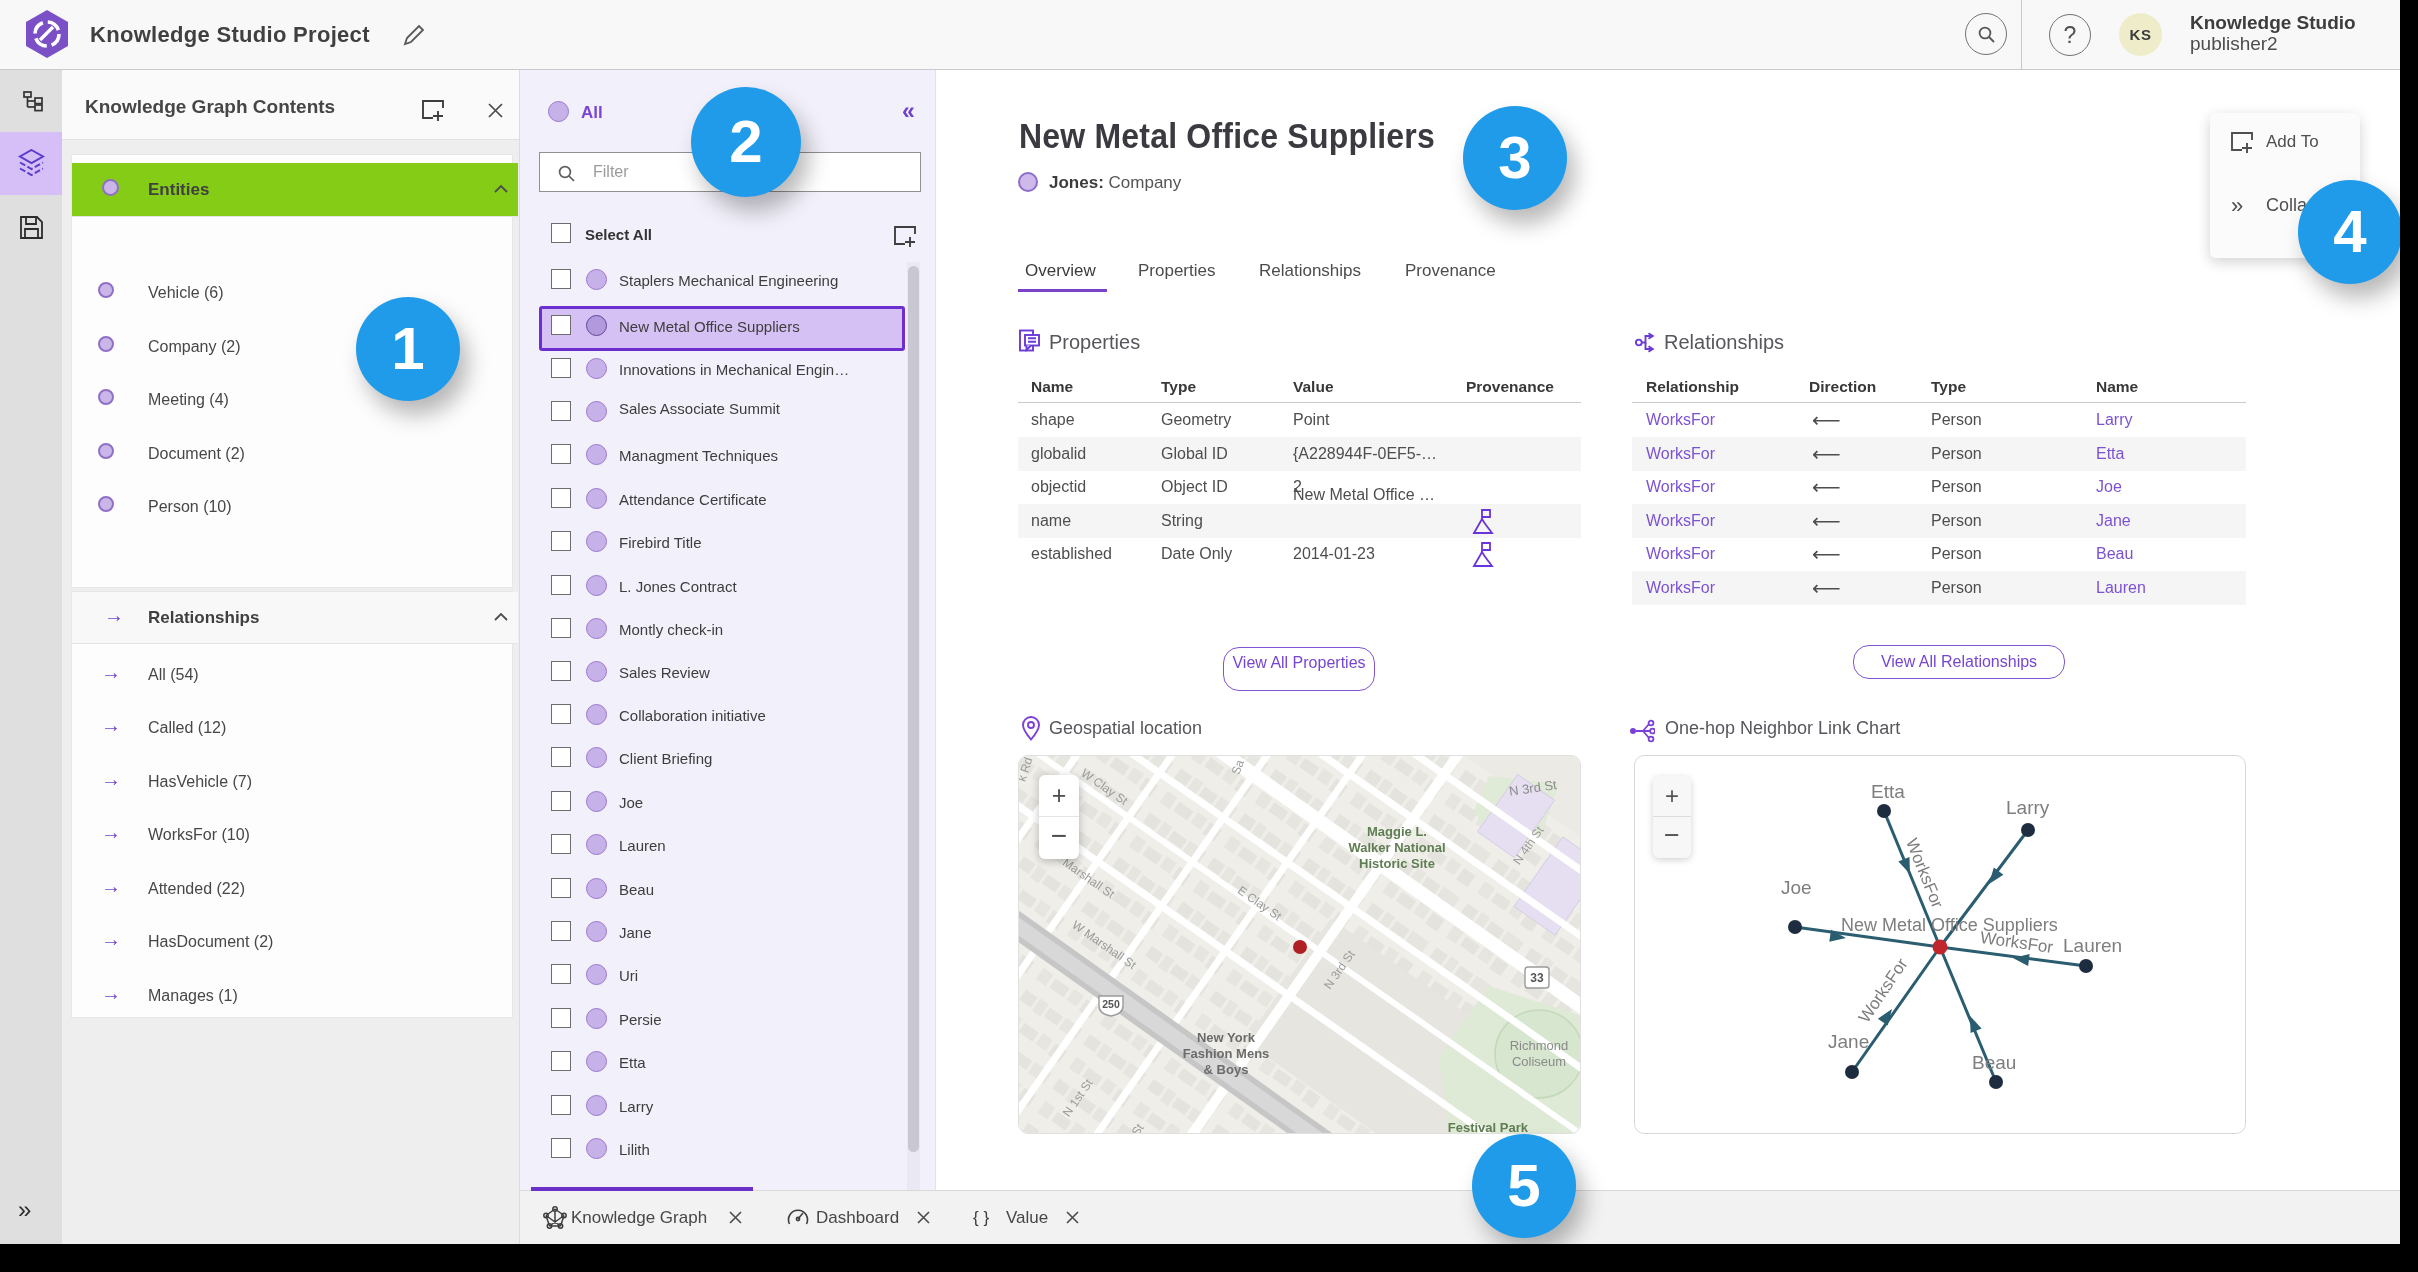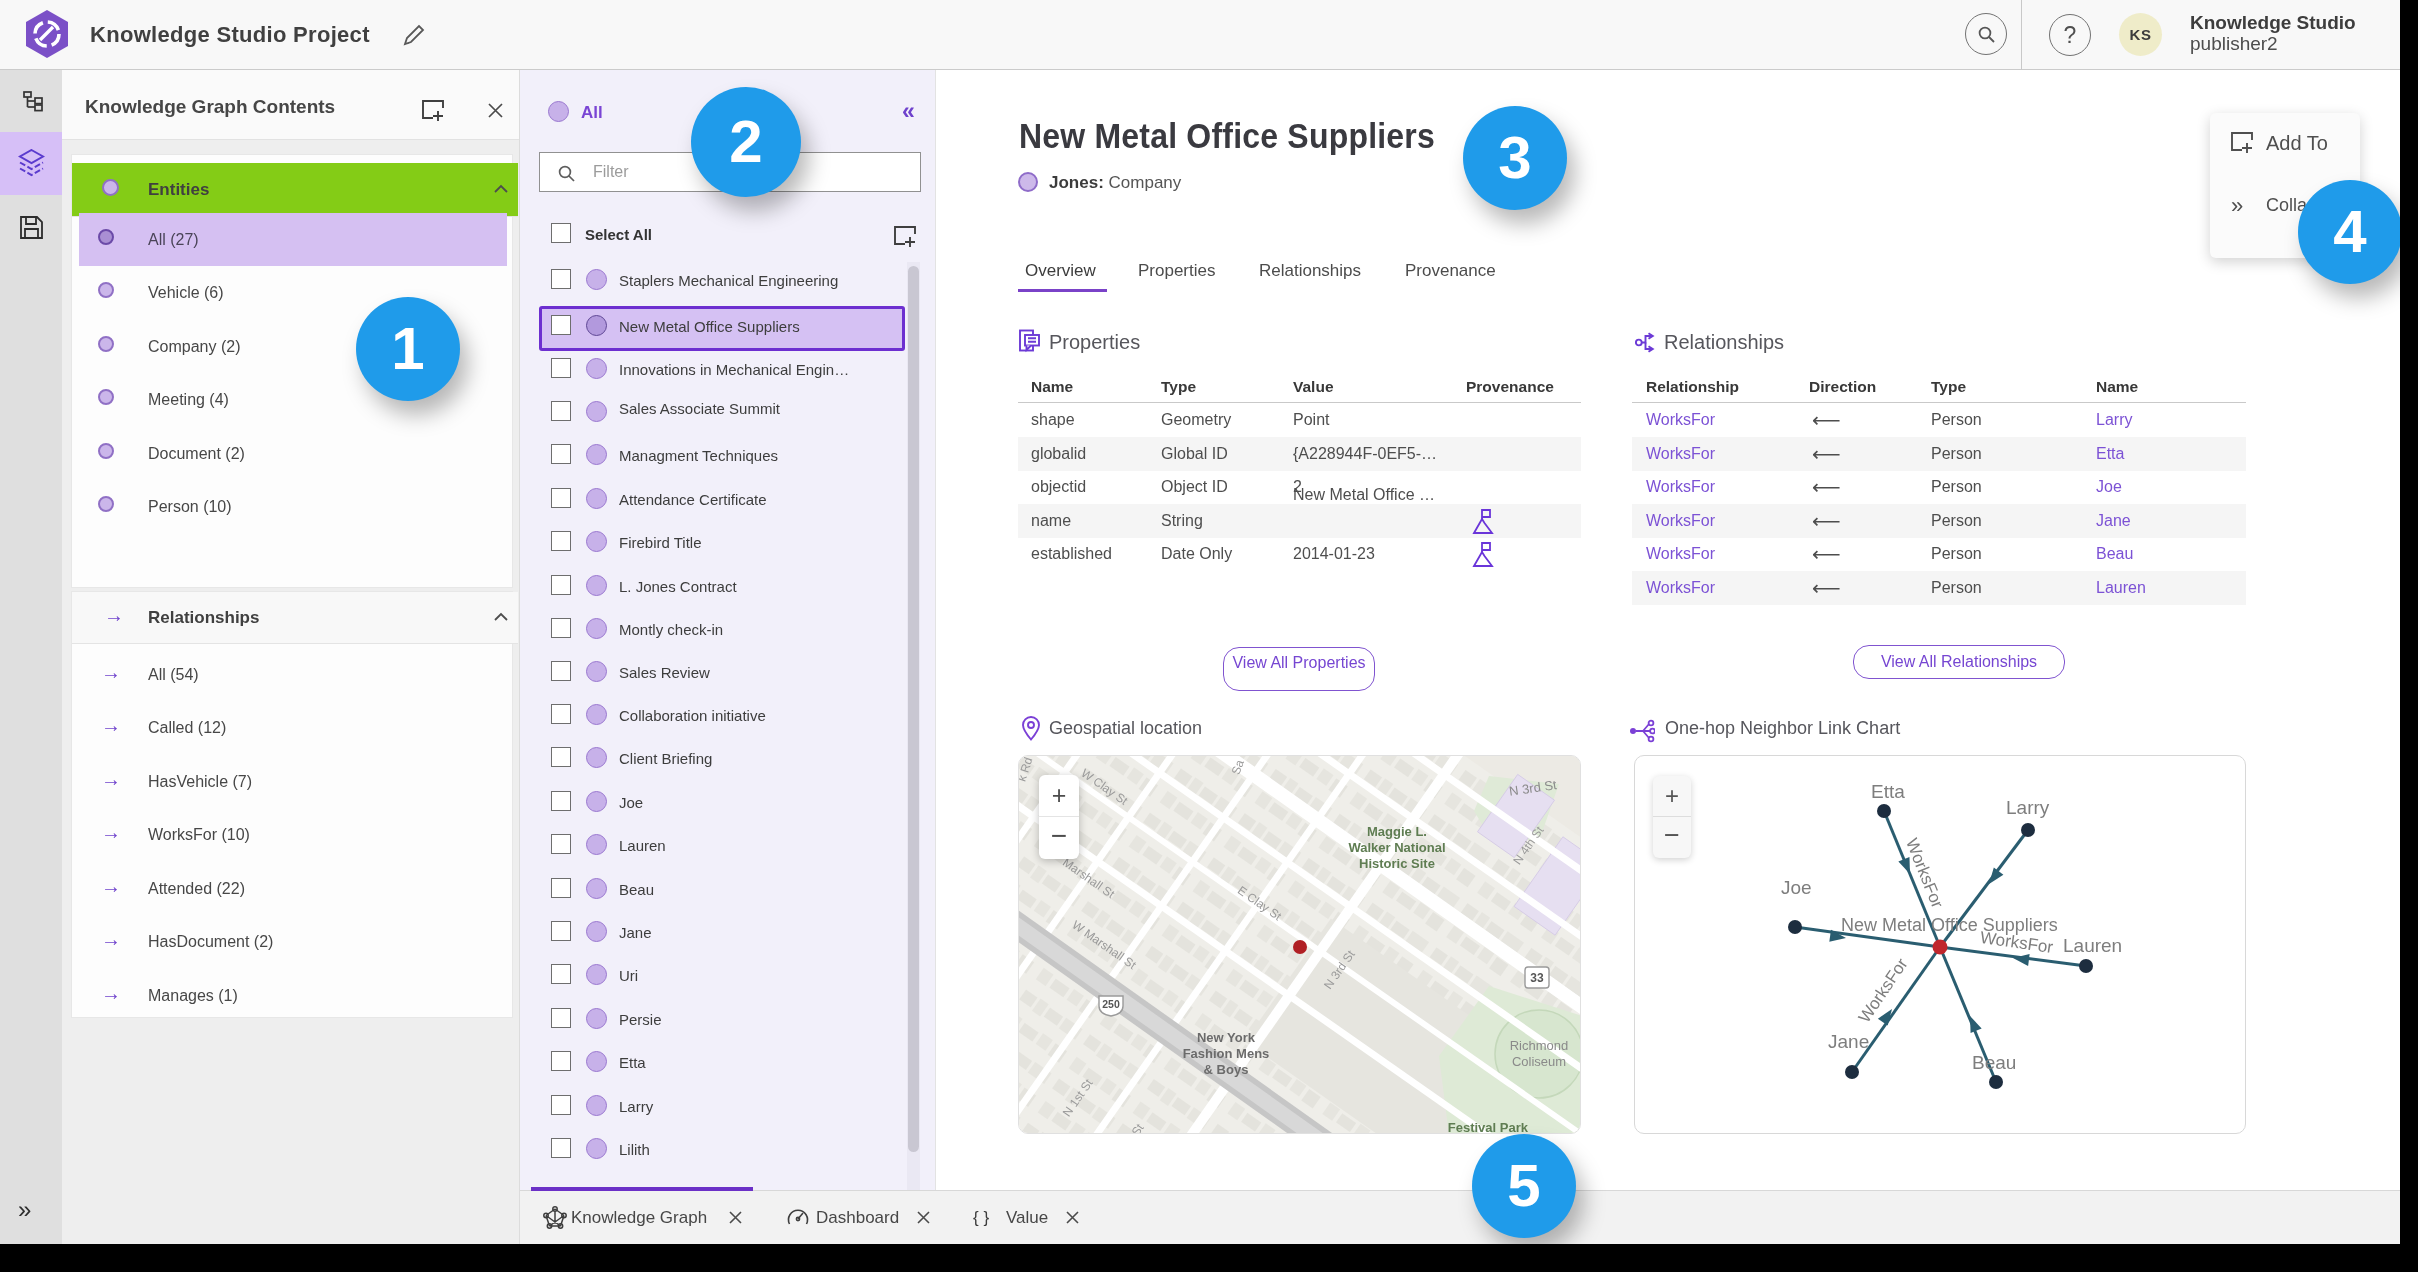--- a/index.html
+++ b/index.html
@@ -119,24 +119,20 @@
     </div>
 
     <div class="card" style="top:84px;height:434px;">
       <div class="abs" style="left:0;top:8px;width:446px;height:54px;background:#84cc16;border-bottom:1px solid #e4e4e4">
         <span class="seccirc abs" style="left:30px;top:16px"></span>
         <span class="abs" style="left:76px;top:17px;font-size:17px;font-weight:bold;color:#404040">Entities</span>
         <svg class="abs" style="left:422px;top:21px" width="14" height="9" viewBox="0 0 14 9">
             <path d="M1 8 L7 2 L13 8" fill="none" stroke="#4d4d4d" stroke-width="1.8"></path>
           </svg>
       </div>
-      <div class="p1row" style="top:58px;background:#d5c0f2">
-          <span class="cc" style="background:#a98fd3;border-color:#6b4aa8"></span>
-          <span class="lbl" style="color:#4a4458">All (27)</span>
-        </div>
       <div class="p1row" style="top:111px">
           <span class="cc"></span>
           <span class="lbl">Vehicle (6)</span>
         </div>
       <div class="p1row" style="top:165px">
           <span class="cc"></span>
           <span class="lbl">Company (2)</span>
         </div>
       <div class="p1row" style="top:218px">
           <span class="cc"></span>
@@ -533,21 +529,21 @@
         <div class="abs" style="left:0;top:41px;width:38px;height:41px;text-align:center;line-height:37px;font-size:27px;color:#555">−</div>
       </div>
     </div>
   </div>
 
   <div class="abs" style="left:2210px;top:113px;width:150px;height:145px;background:#fbfbfb;border-radius:6px;box-shadow:0 4px 14px rgba(0,0,0,0.18)">
     <svg class="abs" style="left:21px;top:19px" width="23" height="22" viewBox="0 0 23 22">
       <path d="M21 8 V1 H1 V18 H11" fill="none" stroke="#4f4f4f" stroke-width="1.9"></path>
       <path d="M16 11 V21 M11 16 H21" stroke="#4f4f4f" stroke-width="1.9"></path>
     </svg>
-    <div class="abs" style="left:56px;top:19px;font-size:20px;color:#4f4f4f">Add To</div>
+    <div class="abs" style="left:56px;top:19px;font-size:17px;color:#4f4f4f">Add To</div>
     <div class="abs" style="left:21px;top:80px;font-size:22px;color:#4f4f4f">»</div>
     <div class="abs" style="left:56px;top:82px;font-size:18px;color:#4f4f4f">Colla</div>
   </div>
 
   <div id="tabbar">
     <div class="abs" style="left:11px;top:-4px;width:222px;height:4px;background:#6b30c7"></div>
     <svg class="abs" style="left:23px;top:15px" width="24" height="24" viewBox="0 0 24 24">
       <g fill="none" stroke="#3e3e3e" stroke-width="1.5">
         <circle cx="12" cy="3" r="2.2"></circle>
           <circle cx="21" cy="9.5" r="2.2"></circle>

